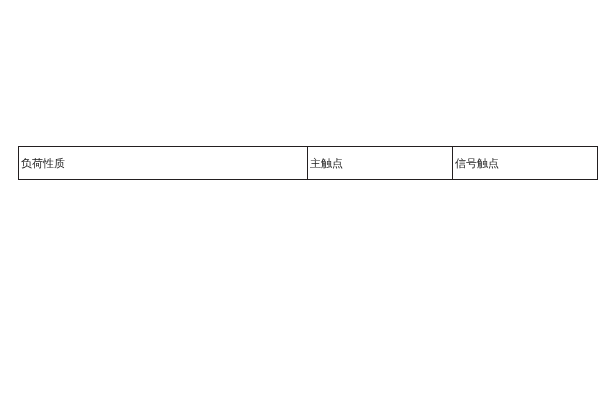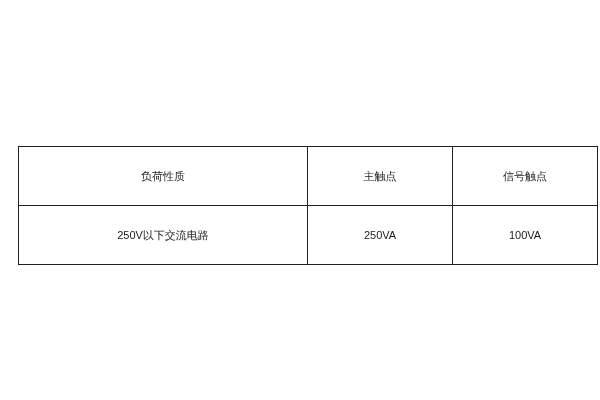--- a/index.html
+++ b/index.html
@@ -27,26 +27,26 @@
     width: 564px;
   }
   table.spec-table {
     border-collapse: collapse;
     width: 564px;
     table-layout: fixed;
   }
   table.spec-table td {
     border: 1px solid #231f20;
     height: 26px;
-    text-align: center;
+    text-align: left;
     vertical-align: middle;
     font-size: 11px;
     line-height: 13px;
     color: #1a1a1a;
-    padding: 16px 2px;
+    padding: 3px 2px;
     font-weight: normal;
   }
   table.spec-table td.col-desc { width: 284px; }
   table.spec-table td.col-main { width: 140px; }
   table.spec-table td.col-sig  { width: 140px; }
   table.spec-table tr.header-row td {
     font-size: 11px;
   }
 </style>
 </head>
@@ -54,21 +54,16 @@
 
 <div class="page">
   <div class="table-wrap">
     <table class="spec-table">
       <tbody>
         <tr class="header-row">
           <td class="col-desc">负荷性质</td>
           <td class="col-main">主触点</td>
           <td class="col-sig">信号触点</td>
         </tr>
-        <tr>
-          <td class="col-desc">250V以下交流电路</td>
-          <td class="col-main">250VA</td>
-          <td class="col-sig">100VA</td>
-        </tr>
       </tbody>
     </table>
   </div>
 </div>
 
 </body></html>

